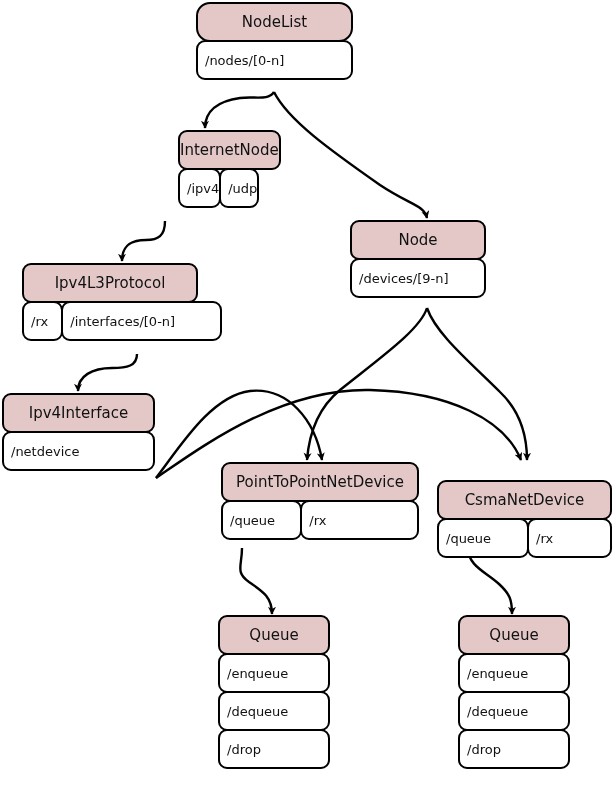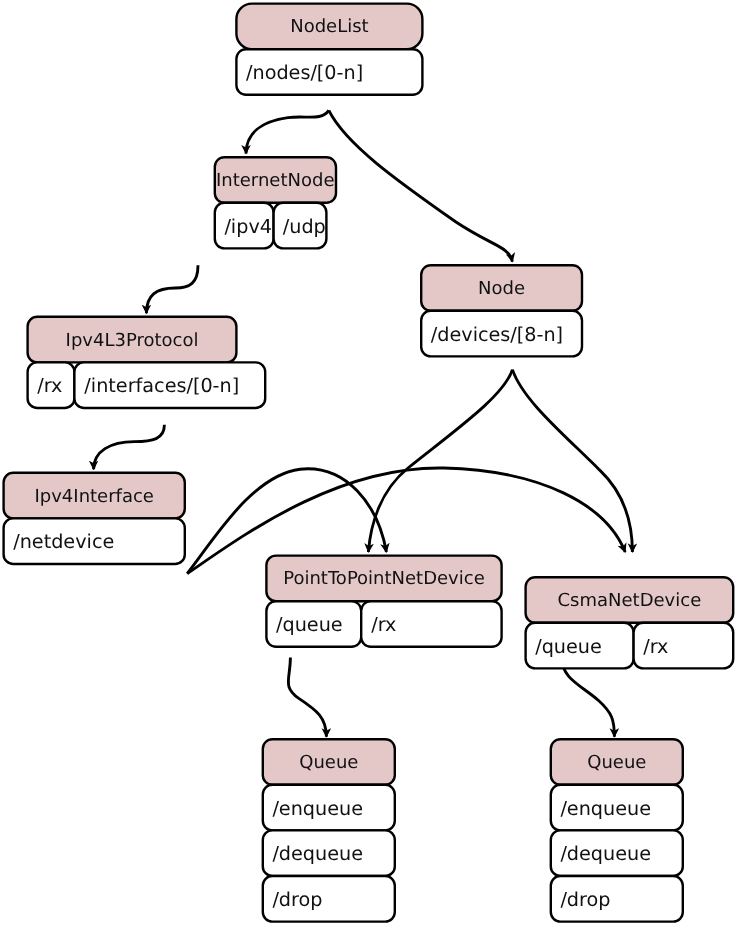--- a/index.html
+++ b/index.html
@@ -42,21 +42,21 @@
     position: relative;
   }
   .cell.header {
     background: #e4c8c8;
     justify-content: center;
     font-size: 15px;
     color: #111111;
   }
   .cell.field {
     justify-content: flex-start;
-    font-size: 16px;
+    font-size: 13px;
     color: #111111;
     padding-left: 7px;
   }
   .hdr-h { height: 40px; }
   .fld-h { height: 40px; }
   .stack > .nrow + .nrow { margin-top: -2px; }
   .nrow > .cell + .cell { margin-left: -2px; }
 </style>
 </head>
 <body>
@@ -129,21 +129,21 @@
     <div class="nrow">
       <div class="cell field fld-h" style="width:153px;">/netdevice</div>
     </div>
   </div>
 
   <div class="node stack" style="left:350px; top:220px; width:136px;">
     <div class="nrow">
       <div class="cell header hdr-h" style="width:155px;">Node</div>
     </div>
     <div class="nrow">
-      <div class="cell field fld-h" style="width:155px;">/devices/[8-n]</div>
+      <div class="cell field fld-h" style="width:155px;">/devices/[9-n]</div>
     </div>
   </div>
 
   <div class="node stack" style="left:194px; top:462px; width:225px;padding-left:27px;">
     <div class="nrow">
       <div class="cell header hdr-h" style="width:225px;">PointToPointNetDevice</div>
     </div>
     <div class="nrow">
       <div class="cell field fld-h" style="width:92px;">/queue</div>
       <div class="cell field fld-h" style="width:135px;">/rx</div>

